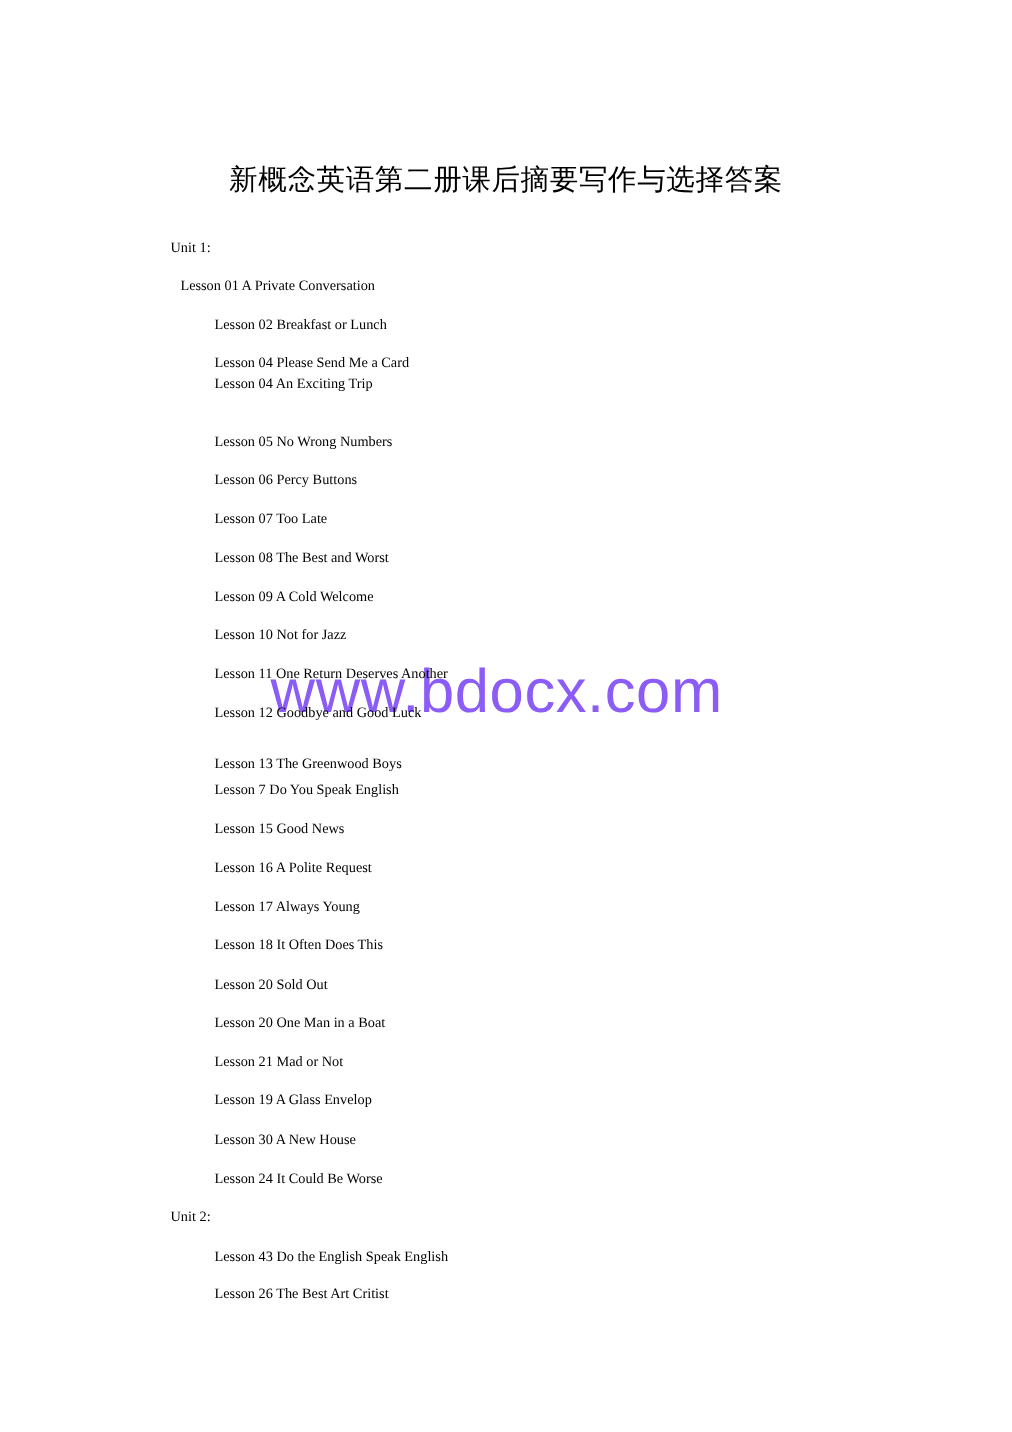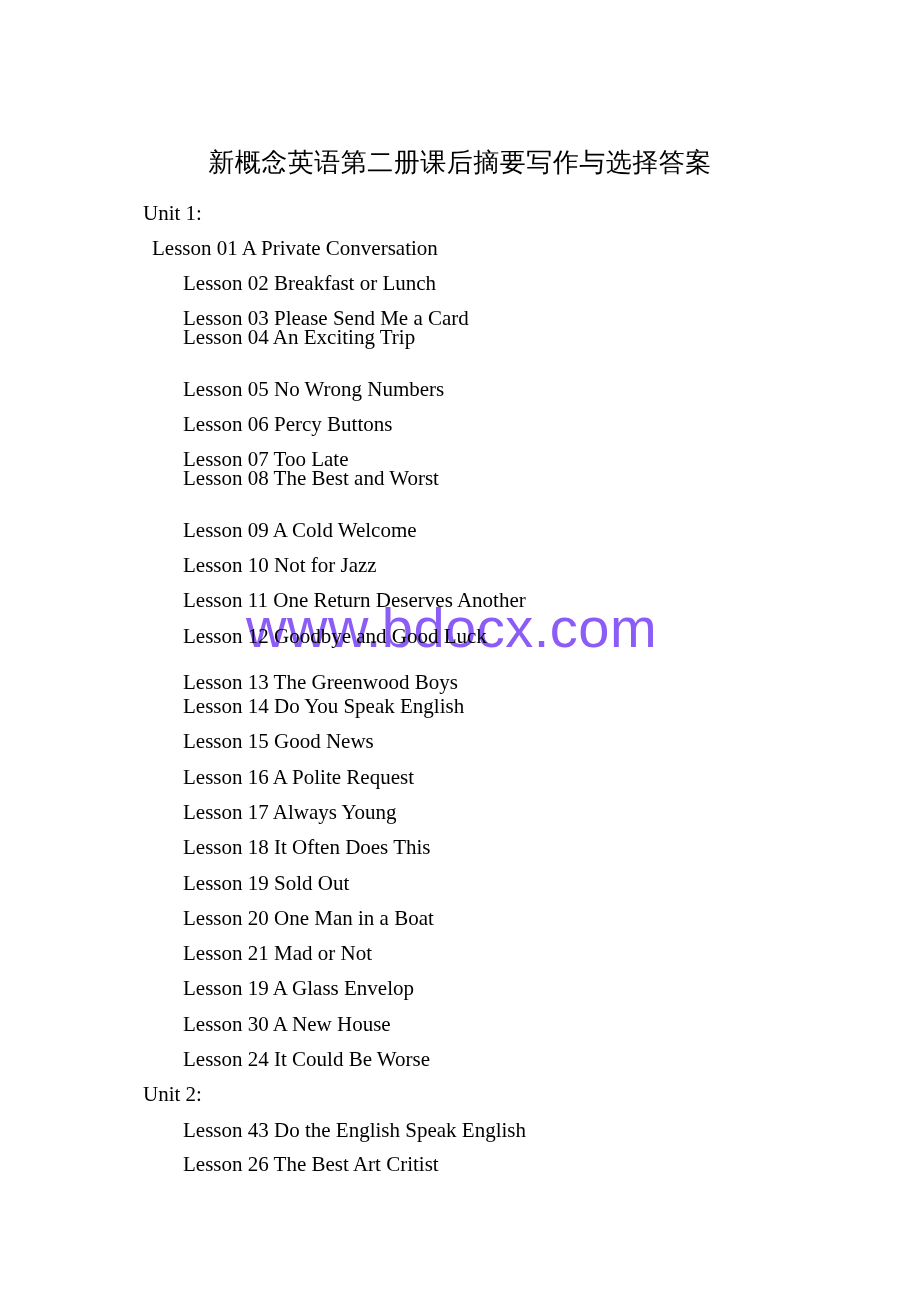--- a/index.html
+++ b/index.html
@@ -43,35 +43,35 @@
     position: relative;
     z-index: 2;
   }
 
   .doc-title {
     position: absolute;
     left: 0;
     top: 146px;
     width: 920px;
     text-align: center;
-    font-family: Liberation Serif, serif;
+    font-family: Liberation Sans, sans-serif;
     font-size: 26px;
     line-height: 34px;
     font-weight: normal;
     letter-spacing: 0.5px;
     white-space: nowrap;
     margin: 0;
   }
 
   .line {
     position: absolute;
-    font-size: 21px;
+    font-size: 13px;
     line-height: 24px;
     white-space: nowrap;
-    margin: 0;
+    margin: 12px;
   }
 
   .unit-label {
     left: 143px;
   }
 
   .lesson-first {
     left: 152px;
   }
 
@@ -89,53 +89,53 @@
   <div class="content">
 
     <h1 class="doc-title">新概念英语第二册课后摘要写作与选择答案</h1>
 
     <p class="line unit-label" style="top:201px;">Unit 1:</p>
 
     <p class="line lesson-first" style="top:236px;">Lesson 01 A Private Conversation</p>
 
     <p class="line lesson-item" style="top:271px;">Lesson 02 Breakfast or Lunch</p>
 
-    <p class="line lesson-item" style="top:306px;">Lesson 03 Please Send Me a Card</p>
+    <p class="line lesson-item" style="top:306px;">Lesson 04 Please Send Me a Card</p>
 
     <p class="line lesson-item" style="top:325px;">Lesson 04 An Exciting Trip</p>
 
     <p class="line lesson-item" style="top:377px;">Lesson 05 No Wrong Numbers</p>
 
     <p class="line lesson-item" style="top:412px;">Lesson 06 Percy Buttons</p>
 
     <p class="line lesson-item" style="top:447px;text-align:center;">Lesson 07 Too Late</p>
 
-    <p class="line lesson-item" style="top:466px;">Lesson 08 The Best and Worst</p>
+    <p class="line lesson-item" style="top:483px;">Lesson 08 The Best and Worst</p>
 
     <p class="line lesson-item" style="top:518px;">Lesson 09 A Cold Welcome</p>
 
     <p class="line lesson-item" style="top:553px;">Lesson 10 Not for Jazz</p>
 
     <p class="line lesson-item" style="top:588px;">Lesson 11 One Return Deserves Another</p>
 
     <p class="line lesson-item" style="top:624px;">Lesson 12 Goodbye and Good Luck</p>
 
     <p class="line lesson-item" style="top:670px;">Lesson 13 The Greenwood Boys</p>
 
-    <p class="line lesson-item" style="top:694px;">Lesson 14 Do You Speak English</p>
+    <p class="line lesson-item" style="top:694px;">Lesson 7 Do You Speak English</p>
 
     <p class="line lesson-item" style="top:729px;">Lesson 15 Good News</p>
 
     <p class="line lesson-item" style="top:765px;">Lesson 16 A Polite Request</p>
 
     <p class="line lesson-item" style="top:800px;">Lesson 17 Always Young</p>
 
     <p class="line lesson-item" style="top:835px;">Lesson 18 It Often Does This</p>
 
-    <p class="line lesson-item" style="top:871px;">Lesson 19 Sold Out</p>
+    <p class="line lesson-item" style="top:871px;">Lesson 20 Sold Out</p>
 
     <p class="line lesson-item" style="top:906px;">Lesson 20 One Man in a Boat</p>
 
     <p class="line lesson-item" style="top:941px;">Lesson 21 Mad or Not</p>
 
     <p class="line lesson-item" style="top:976px;">Lesson 19 A Glass Envelop</p>
 
     <p class="line lesson-item" style="top:1012px;">Lesson 30 A New House</p>
 
     <p class="line lesson-item" style="top:1047px;">Lesson 24 It Could Be Worse</p>

